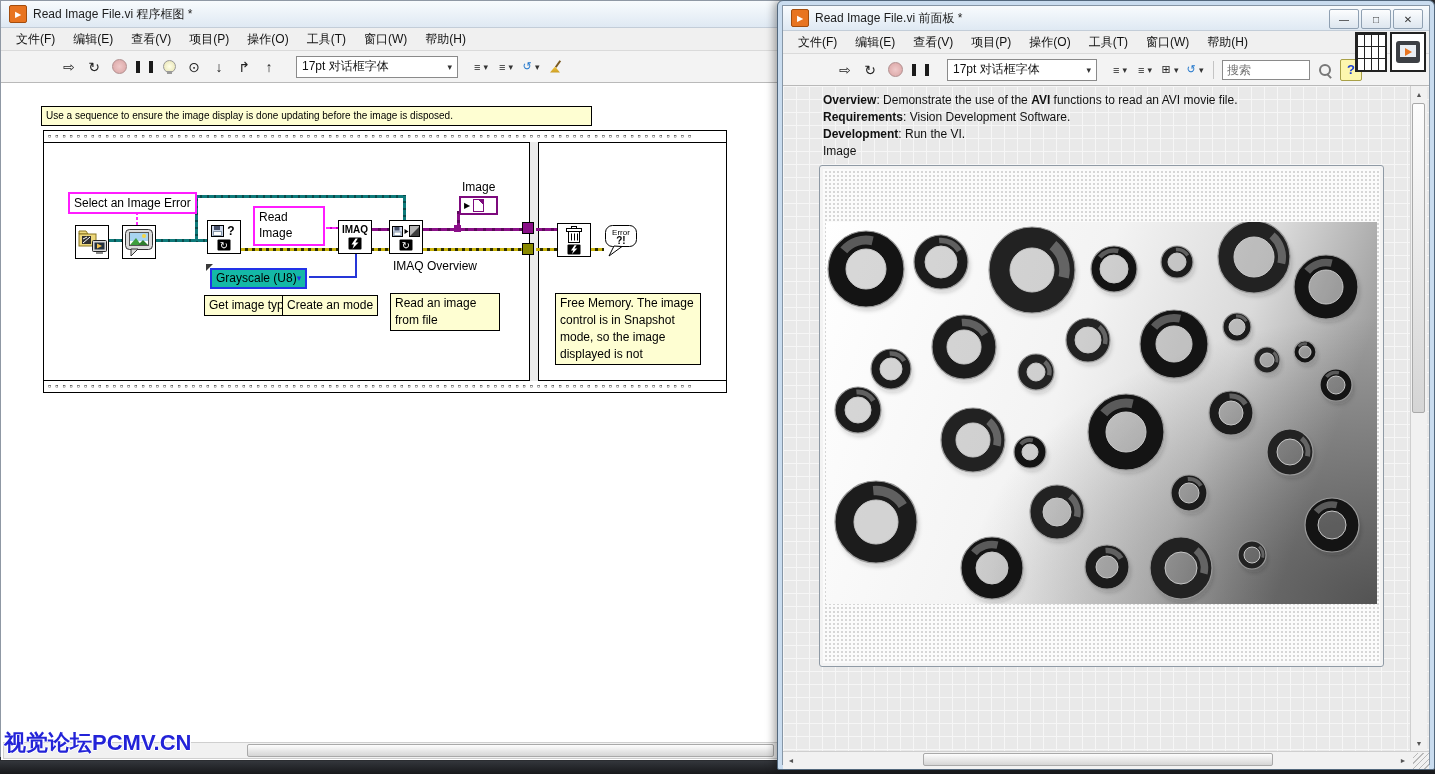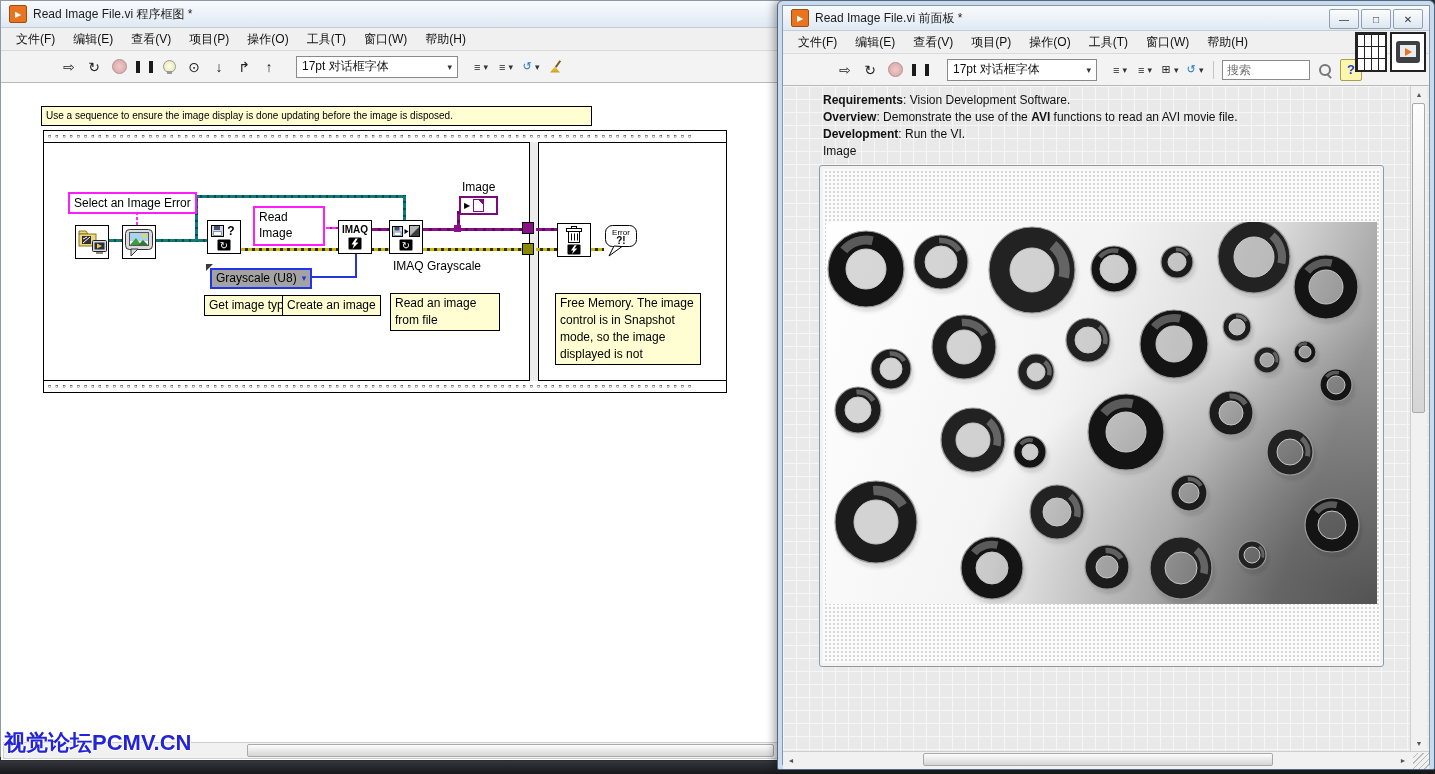--- a/index.html
+++ b/index.html
@@ -69,22 +69,22 @@
   .err-h{height:3px;background:repeating-linear-gradient(90deg,#c9b40a 0 4px,#2e2e00 4px 7px)}
   .pink-h{height:2px;background:repeating-linear-gradient(90deg,#ff2bff 0 4px,#c400c4 4px 6px)}
   .pink-v{width:2px;background:repeating-linear-gradient(0deg,#ff2bff 0 3px,#fff 3px 5px)}
   .blue-h{height:2px;background:#2636d8}
   .blue-v{width:2px;background:#2636d8}
   .junction{position:absolute;width:7px;height:7px;background:#8a0f88}
   .tun{position:absolute;width:12px;height:12px;border:1px solid #000;box-sizing:border-box}
   .tun.purple{background:#8a0f88}
   .tun.olive{background:#8a8a00}
   .pink-label{position:absolute;background:#fff;border:2px solid #ff1cff;font-size:12px;padding:1px 4px;color:#000;line-height:16px}
-  .enum{position:absolute;background:#a3a3a3;border:2px solid #2233e8;font-size:12px;color:#000;display:flex;
-        align-items:center;padding:1px 4px;gap:5px;line-height:15px}
+  .enum{position:absolute;background:#14b8a6;border:2px solid #2233e8;font-size:12px;color:#000;display:flex;
+        align-items:center;padding:1px 4px;line-height:15px}
   .enum .ecaret{color:#2233e8;font-size:9px}
   .enum-corner{position:absolute;width:0;height:0;border-top:7px solid #3a3a3a;border-right:7px solid transparent}
   .note{position:absolute;background:#fefed2;border:1px solid #000;font-size:12px;line-height:17px;padding:1px 4px;color:#000}
   .caption{position:absolute;font-size:12px;color:#000;white-space:nowrap}
   .node{position:absolute}
   .term-image{position:absolute;left:458px;top:113px;width:32px;height:15px;border:2px solid #7d0a7d;background:#fff;
               display:flex;align-items:center;padding-left:3px;gap:3px;font-size:8px;color:#000}
   .term-image .pg{width:9px;height:11px;border:1px solid #7d0a7d;background:linear-gradient(225deg,#7d0a7d 3px,#fff 3px)}
   .wm{position:absolute;left:3px;top:645px;font-size:22px;font-weight:bold;color:#2323d8;letter-spacing:0;
       text-shadow:1px 0 #fff,-1px 0 #fff,0 1px #fff,0 -1px #fff;z-index:8}
@@ -199,24 +199,24 @@
     <div class="tun olive" style="left:521px;top:160px"></div>
 
     <div class="pink-label" style="left:67px;top:109px">Select an Image Error</div>
     <div class="pink-label" style="left:252px;top:123px;width:60px;height:34px">Read Image</div>
     <div class="enum-corner" style="left:205px;top:181px"></div>
     <div class="enum" style="left:209px;top:185px">
       <span>Grayscale (U8)</span>
         <span class="ecaret">▾</span>
     </div>
     <div class="note" style="left:203px;top:212px">Get image type</div>
-    <div class="note" style="left:281px;top:212px">Create an image</div>
+    <div class="note" style="left:281px;top:212px">Create an mode</div>
     <div class="note" style="left:389px;top:210px;width:100px">Read an image from file</div>
     <div class="note" style="left:554px;top:210px;width:136px">Free Memory.  The image control is in Snapshot mode, so the image displayed is not</div>
-    <div class="caption" style="left:392px;top:176px">IMAQ Grayscale</div>
+    <div class="caption" style="left:392px;top:176px">IMAQ Overview</div>
     <div class="caption" style="left:461px;top:97px">Image</div>
 
     <svg class="node" style="left:74px;top:142px" width="34" height="34">
       <rect x="0.5" y="0.5" width="33" height="33" fill="#fff" stroke="#000"></rect>
       <path d="M4,9 L4,6 L11,6 L13,9 Z" fill="#ecd77c" stroke="#8a7722"></path>
       <rect x="4" y="9" width="17" height="12" fill="#ecd77c" stroke="#8a7722"></rect>
       <rect x="7" y="11" width="9" height="8" fill="#2f2f2f"></rect>
       <line x1="8" y1="18" x2="15" y2="12" stroke="#fff"></line>
         <line x1="8" y1="14" x2="12" y2="12" stroke="#fff"></line>
       <rect x="17.5" y="15.5" width="14" height="11" rx="1" fill="#d8d8d8" stroke="#222"></rect>
@@ -343,22 +343,22 @@
     <span class="connpane"></span>
     <span class="vibox">
           <span class="vimon">
             <span class="tri"></span>
           </span>
         </span>
   </div>
 
   <div class="client-fp">
     <div class="fp-info">
+      <div class="fp-line"><b>Overview</b><span>: Demonstrate the use of the </span><b>AVI</b><span> functions to read an AVI movie file.</span></div>
       <div class="fp-line"><b>Requirements</b><span>: Vision Development Software.</span></div>
-      <div class="fp-line"><b>Overview</b><span>: Demonstrate the use of the </span><b>AVI</b><span> functions to read an AVI movie file.</span></div>
       <div class="fp-line"><b>Development</b><span>: Run the VI.</span></div>
       <div class="fp-line">Image</div>
     </div>
 
     <div class="imgctl">
       <div class="imgctl-inner">
         <svg class="photo" viewBox="0 0 551 382" preserveAspectRatio="none">
           <defs>
             <linearGradient id="pbg" x1="0" y1="0" x2="1" y2="0.25">
               <stop offset="0" stop-color="#ffffff"></stop>

